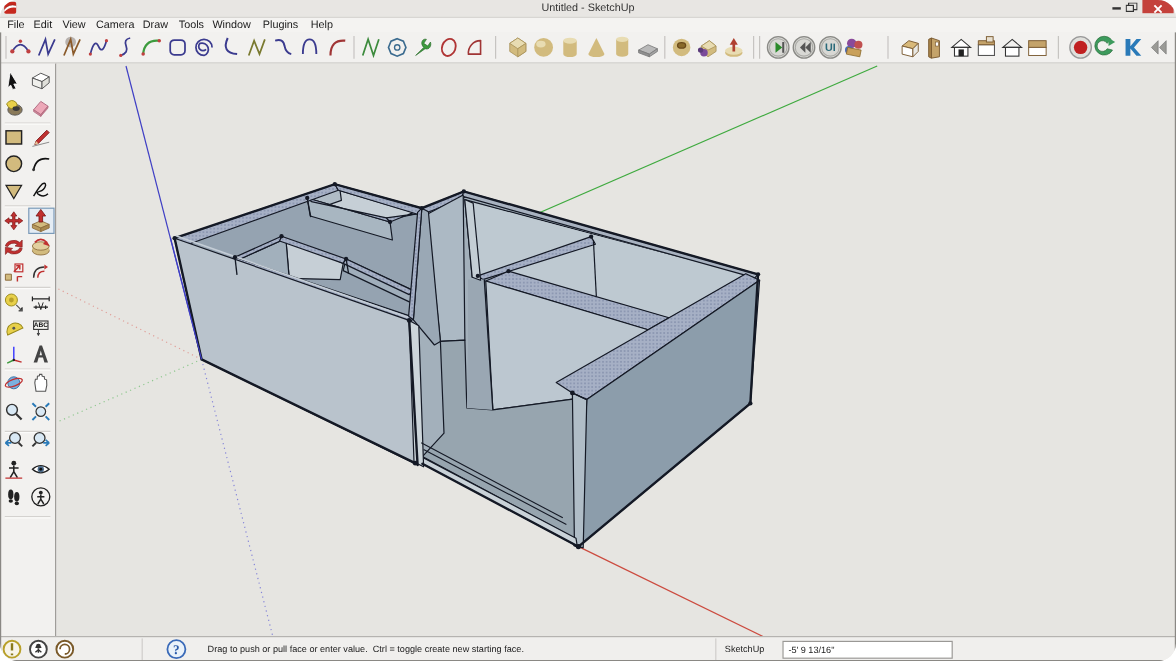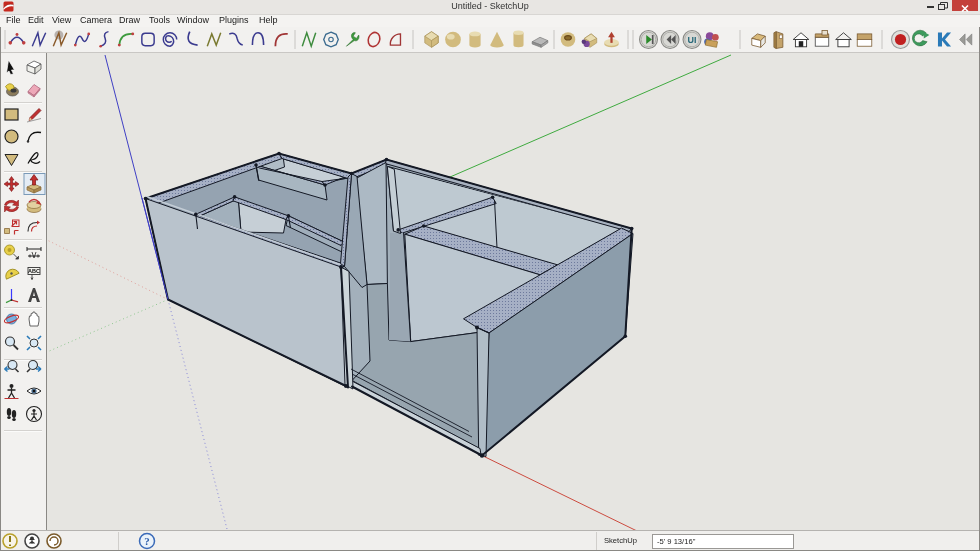--- a/index.html
+++ b/index.html
@@ -1,16 +1,16 @@
 <!DOCTYPE html>
 <html><head>
 <meta charset="utf-8">
 <style>
 html,body{margin:0;padding:0;}
-#app{position:relative;width:980px;height:551px;font-family:"Liberation Sans",sans-serif;overflow:hidden;background:#f0efed;}
+#app{position:relative;width:980px;height:551px;font-family:"Liberation Sans",sans-serif;overflow:hidden;background:#f0efed;border-radius:15px;}
 #titlebar{position:absolute;left:0;top:0;width:980px;height:14px;background:#e8e6e3;border-bottom:1px solid #d8d6d3;}
 #title{position:absolute;left:0;top:1px;width:100%;text-align:center;font-size:9px;color:#333;}
 #mini{position:absolute;right:46px;top:6px;width:7px;height:1.5px;background:#333;}
 #closebtn{position:absolute;right:2px;top:0px;width:26px;height:11px;background:#c4413b;}
 #menubar{position:absolute;left:0;top:15px;width:980px;height:12px;background:#f4f3f1;font-size:9px;color:#1a1a1a;}
 #menubar span{position:absolute;top:0px;}
 #toolbar{position:absolute;left:0;top:27px;width:980px;height:25px;background:#f2f1ef;border-bottom:1px solid #c9c7c4;}
 #lefttoolbar{position:absolute;left:0;top:53px;width:46px;height:477px;background:#f2f1ef;border-right:1px solid #8a8884;}
 #canvas{position:absolute;left:47px;top:53px;width:933px;height:477px;background:#e6e5e1;}
 #statusbar{position:absolute;left:0;top:530px;width:980px;height:21px;background:#f0efed;border-top:1px solid #b5b3b0;font-size:7.6px;color:#222;}
@@ -504,20 +504,21 @@
 <circle cx="10" cy="10" r="7" fill="#f8f4e8" stroke="#b8a02a" stroke-width="1.6"></circle>
 <path d="M10,5 L10,11 M10,13.5 L10,15" stroke="#8a7a1a" stroke-width="2"></path>
 <circle cx="32" cy="10" r="7" fill="#fff" stroke="#444" stroke-width="1.6"></circle>
 <circle cx="32" cy="7.5" r="2" fill="#333"></circle>
         <path d="M32,9.5 L32,13 M32,10.5 L29.5,12.5 M32,10.5 L34.5,12.5 M29.5,8.5 L34.5,8.5" stroke="#333" stroke-width="1.2"></path>
 <circle cx="54" cy="10" r="7" fill="#fff" stroke="#7a5a2a" stroke-width="1.6"></circle>
 <path d="M50,10 A4,4 0 1 1 54,14" fill="none" stroke="#7a5a2a" stroke-width="1.5"></path>
 <circle cx="147" cy="10" r="7.5" fill="#eaf2fa" stroke="#3a6ab8" stroke-width="1.5"></circle>
 <text x="147" y="14" font-size="11" text-anchor="middle" fill="#2a5aa8" font-family="Liberation Serif" font-weight="bold">?</text>
 </svg>
+    <span style="position:absolute;left:173px;top:5px">Drag to push or pull face or enter value.&nbsp; Ctrl = toggle create new starting face.</span>
     <span style="position:absolute;left:604px;top:5px">SketchUp</span>
     <div style="position:absolute;left:652px;top:3px;width:136px;height:13px;background:#fff;border:1px solid #9a9895;font-size:7.6px;line-height:13px;padding-left:4px;">-5' 9 13/16"</div>
     <div style="position:absolute;left:118px;top:1px;width:1px;height:19px;background:#d0cecb;"></div>
     <div style="position:absolute;left:596px;top:1px;width:1px;height:19px;background:#d0cecb;"></div>
   </div>
 <div style="position:absolute;left:0;top:27px;width:1px;height:524px;background:#8a8884"></div>
 <div style="position:absolute;right:0;top:27px;width:1px;height:524px;background:#8a8884"></div>
 <div style="position:absolute;left:0;top:550px;width:980px;height:1px;background:#8a8884"></div>
   </div>
 

